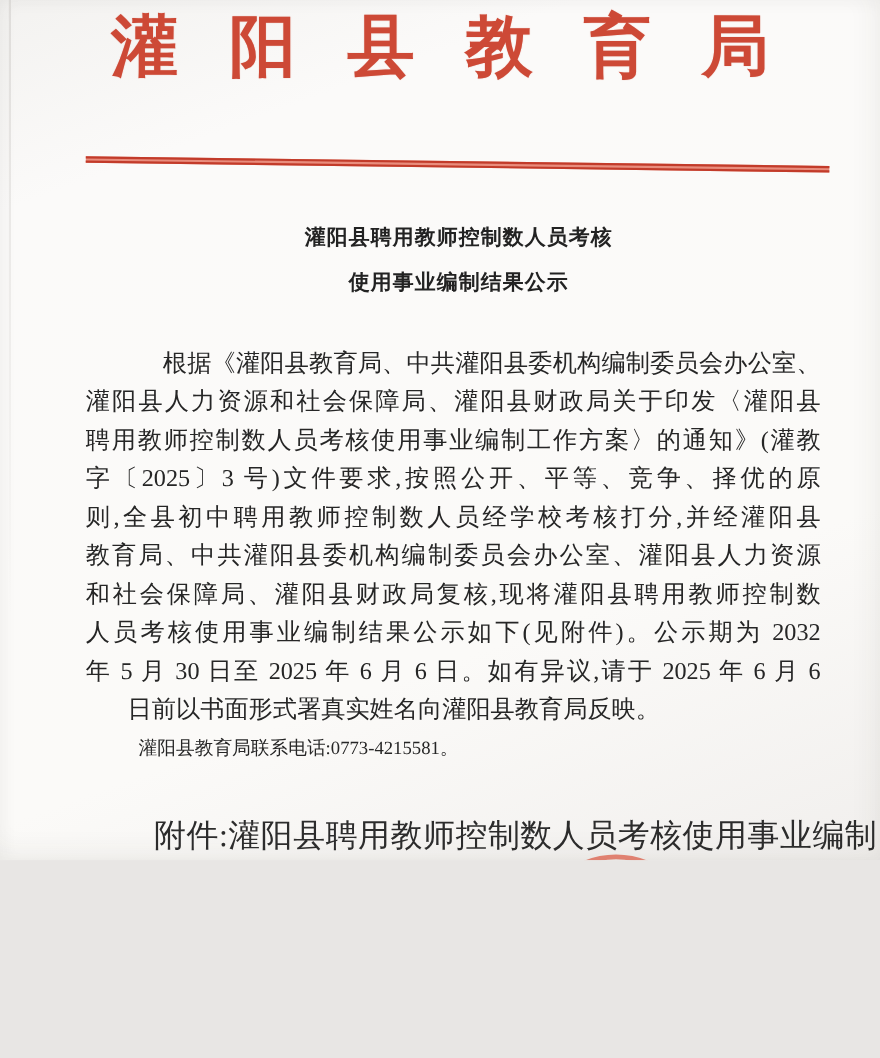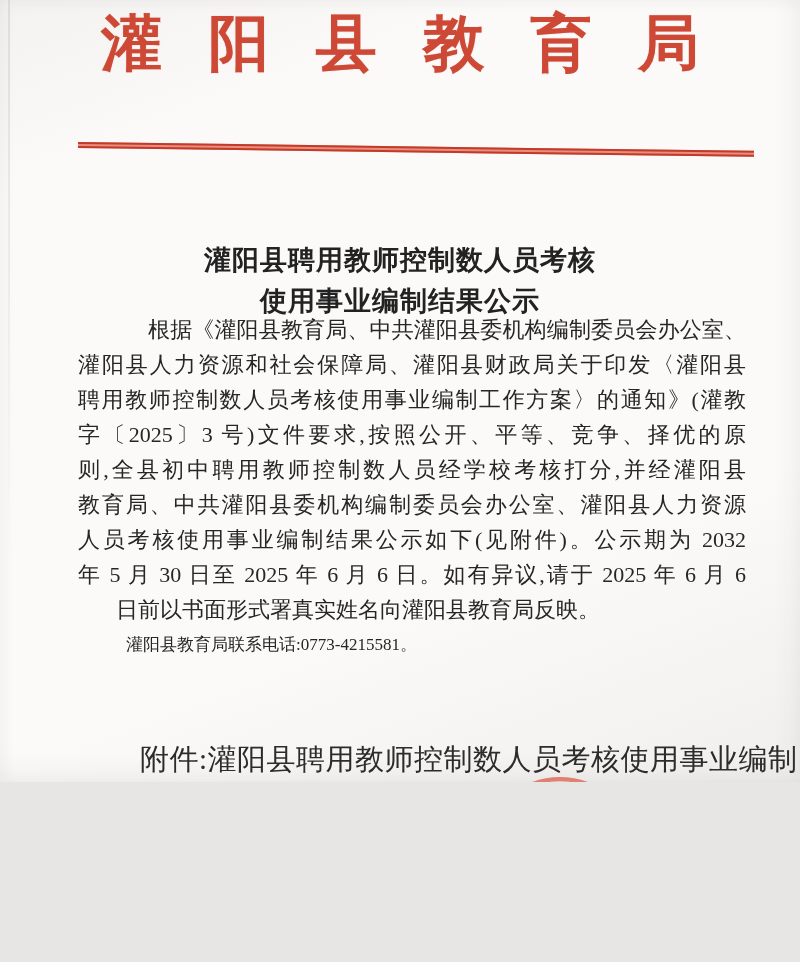--- a/index.html
+++ b/index.html
@@ -47,29 +47,28 @@
     width: 676px; height: 6px;
     border-top: 2px solid #c23b2a;
     border-bottom: 2px solid #c23b2a;
     background: #e98d7d;
     transform: rotate(0.75deg);
     transform-origin: left center;
   }
   
   .doc-title {
     position: absolute;
-    left: 30px; top: 196px;
+    left: 47px; top: 196px;
     width: 740px;
     text-align: center;
-    font-size: 27px;
+    font-size: 19px;
     font-weight: 700;
     line-height: 41px;
     color: #222;
     letter-spacing: 1px;
-    margin-top: 44px;
   }
   
   .doc-body {
     position: absolute;
     left: 78px; top: 312px;
     width: 668px;
     font-size: 22px;
     line-height: 35px;
     color: #262626;
   }
@@ -135,20 +134,21 @@
     <div>使用事业编制结果公示</div>
   </div>
 
   <div class="doc-body">
     <div class="body-line first">根据《灌阳县教育局、中共灌阳县委机构编制委员会办公室、</div>
     <div class="body-line">灌阳县人力资源和社会保障局、灌阳县财政局关于印发〈灌阳县</div>
     <div class="body-line">聘用教师控制数人员考核使用事业编制工作方案〉的通知》(灌教</div>
     <div class="body-line">字〔2025〕3 号)文件要求,按照公开、平等、竞争、择优的原</div>
     <div class="body-line">则,全县初中聘用教师控制数人员经学校考核打分,并经灌阳县</div>
     <div class="body-line">教育局、中共灌阳县委机构编制委员会办公室、灌阳县人力资源</div>
+    <div class="body-line">和社会保障局、灌阳县财政局复核,现将灌阳县聘用教师控制数</div>
     <div class="body-line">人员考核使用事业编制结果公示如下(见附件)。公示期为 2032</div>
     <div class="body-line">年 5 月 30 日至 2025 年 6 月 6 日。如有异议,请于 2025 年 6 月 6</div>
     <div class="body-line par-end">日前以书面形式署真实姓名向灌阳县教育局反映。</div>
     <div class="contact-line">灌阳县教育局联系电话:0773-4215581。</div>
   </div>
 
   <div class="attachment-line">附件:灌阳县聘用教师控制数人员考核使用事业编制结果公示</div>
 
   <div class="signature-block">
     <div class="signature-agency">灌阳县教育局</div>

